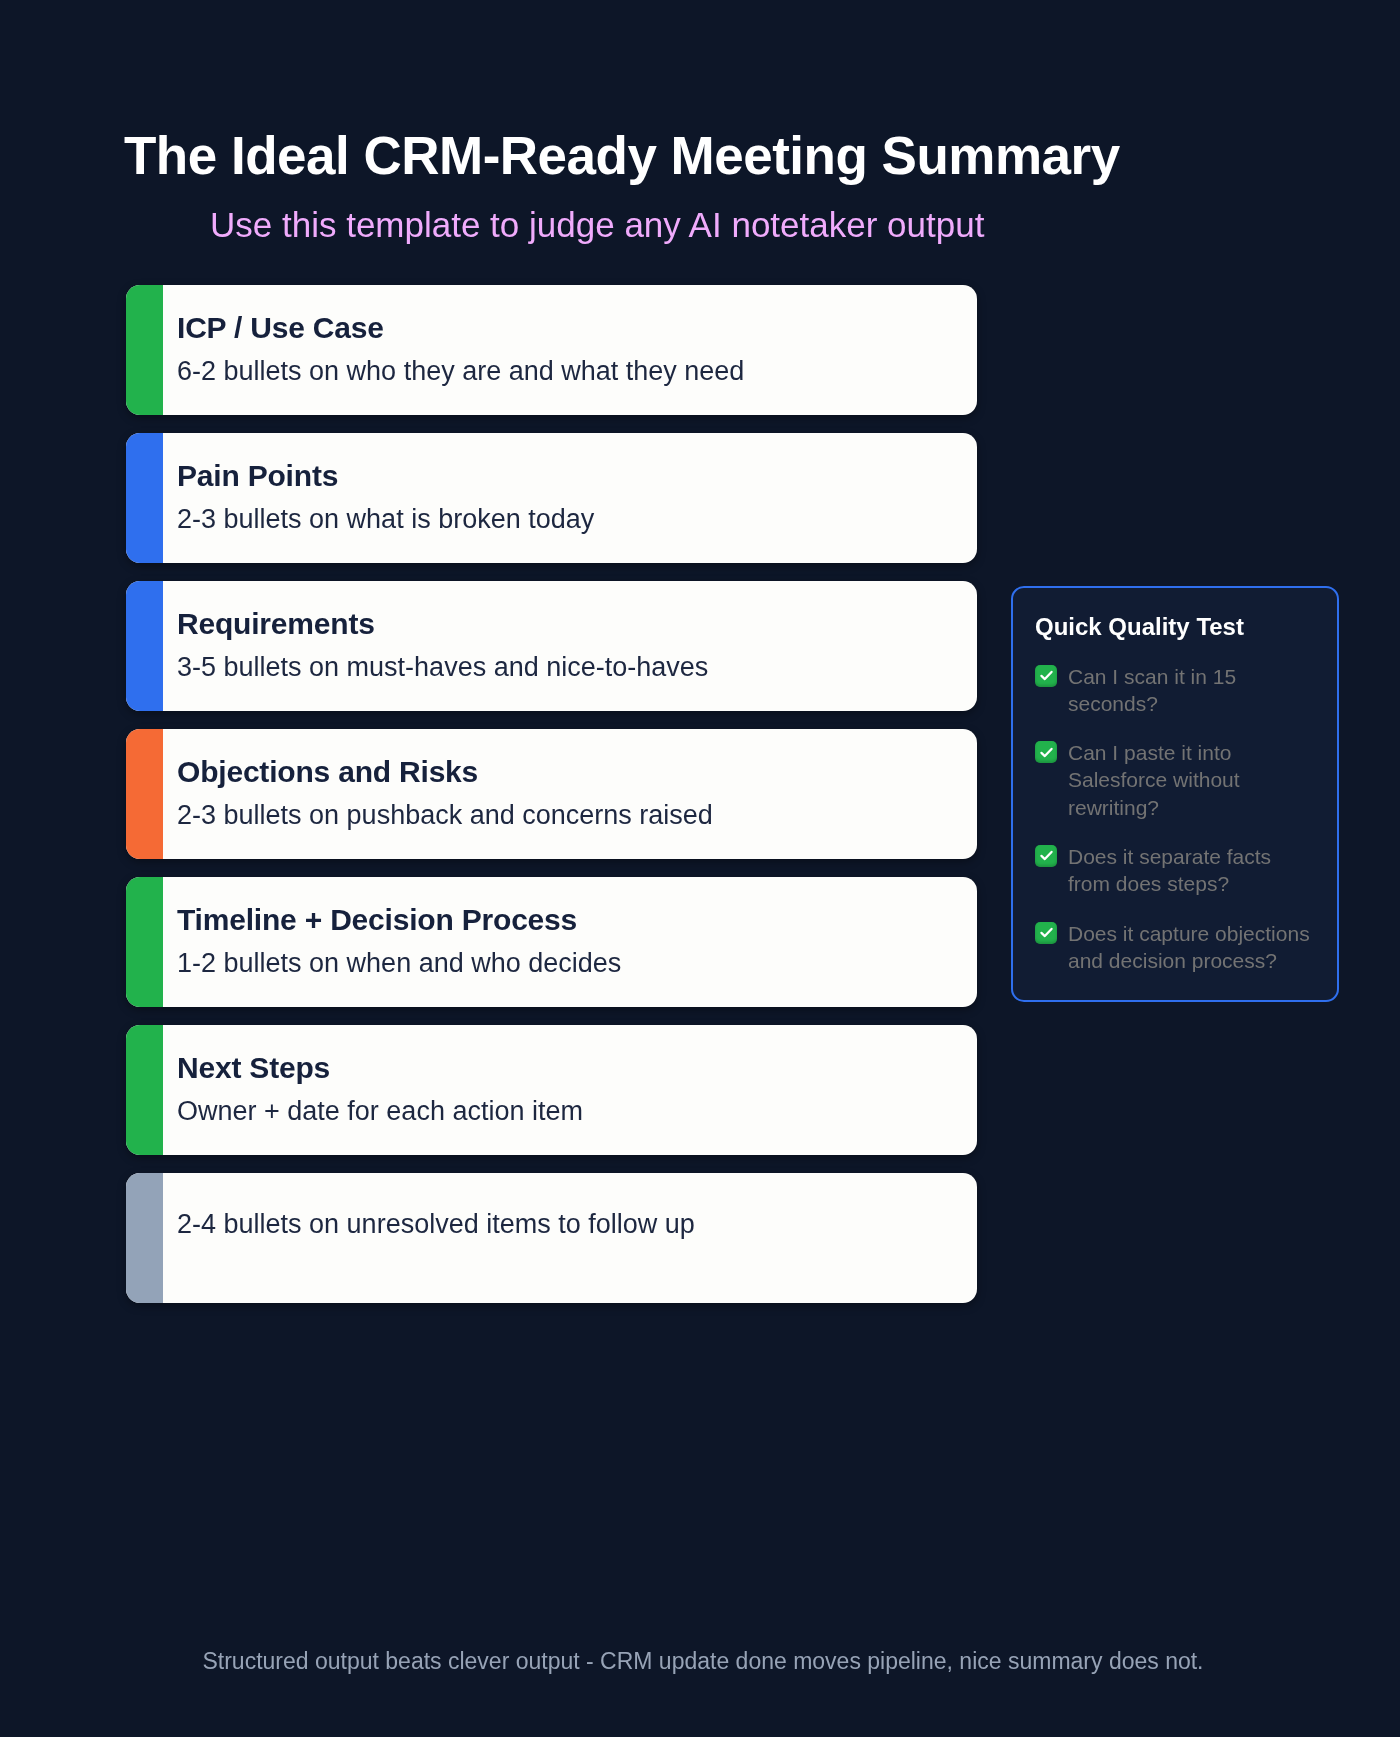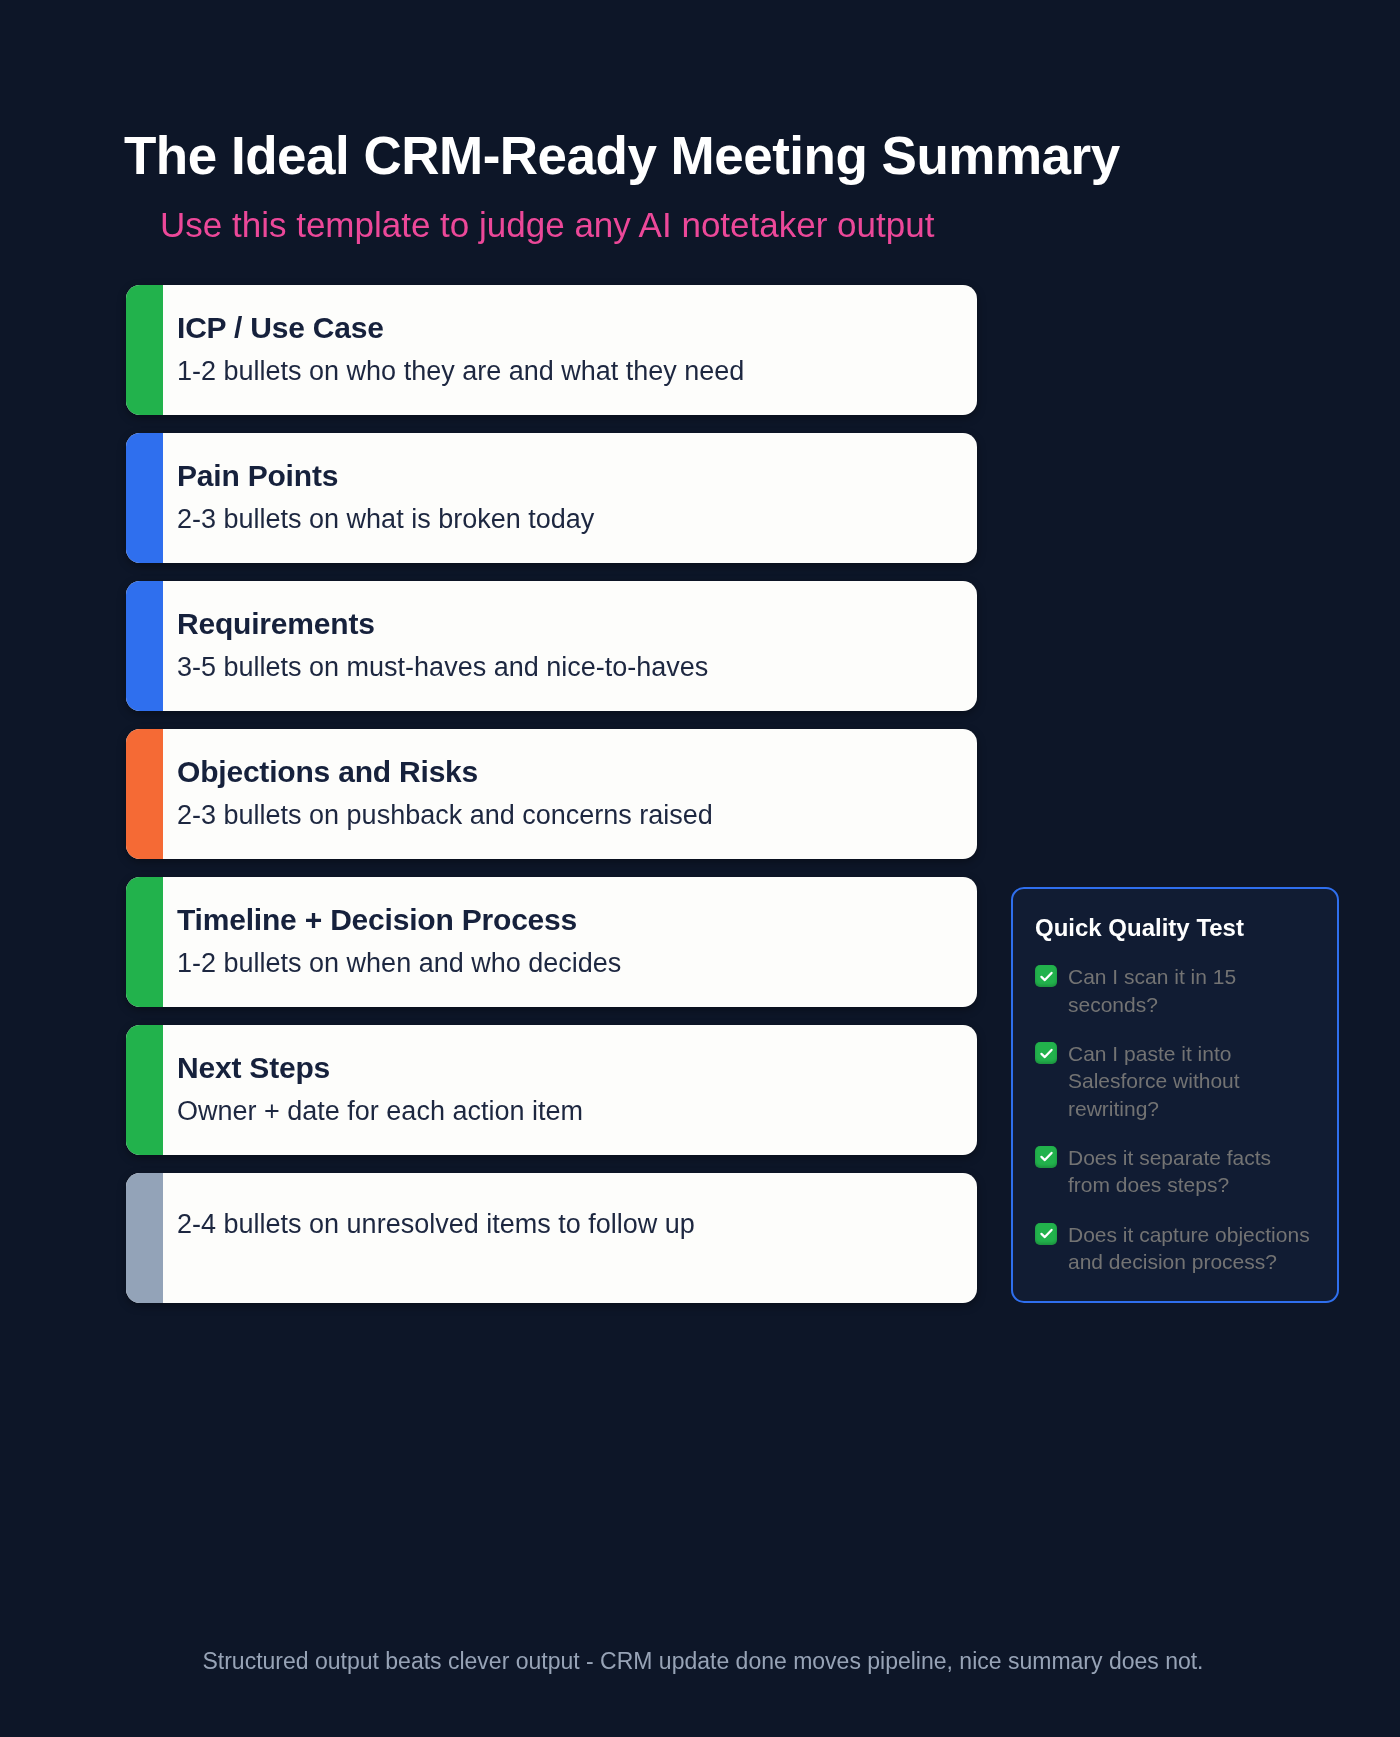--- a/index.html
+++ b/index.html
@@ -30,30 +30,30 @@
     font-size: 53px;
     font-weight: bold;
     color: #ffffff;
     letter-spacing: -0.5px;
     line-height: 1.05;
     margin: 0;
     white-space: nowrap;
   }
   .subtitle {
     font-size: 35px;
-    color: #ec4899;
-    margin: 22px 0 0 36px;
+    color: #f0abfc;
+    margin: 22px 0 0 86px;
     line-height: 1.1;
     white-space: nowrap;
   }
 
   
   .body-wrap {
     display: flex;
-    align-items: flex-end;
+    align-items: center;
     padding: 41px 0 0 110px;
   }
   .cards-col {
     width: 851px;
     display: flex;
     flex-direction: column;
     gap: 18px;
   }
 
   
@@ -160,21 +160,21 @@
     <div class="subtitle">Use this template to judge any AI notetaker output</div>
   </div>
 
   <div class="body-wrap">
 
     <div class="cards-col">
 
       <div class="card">
         <div class="accent" style="background:#22b24c"></div>
         <div class="card-title">ICP / Use Case</div>
-        <div class="card-desc">1-2 bullets on who they are and what they need</div>
+        <div class="card-desc">6-2 bullets on who they are and what they need</div>
       </div>
 
       <div class="card">
         <div class="accent" style="background:#2f6fee"></div>
         <div class="card-title">Pain Points</div>
         <div class="card-desc">2-3 bullets on what is broken today</div>
       </div>
 
 
       <div class="card">

